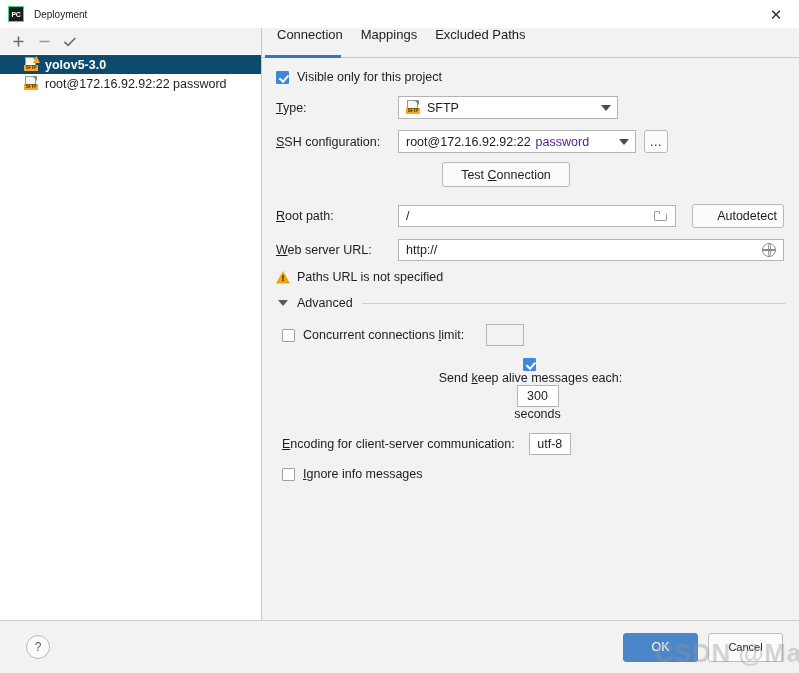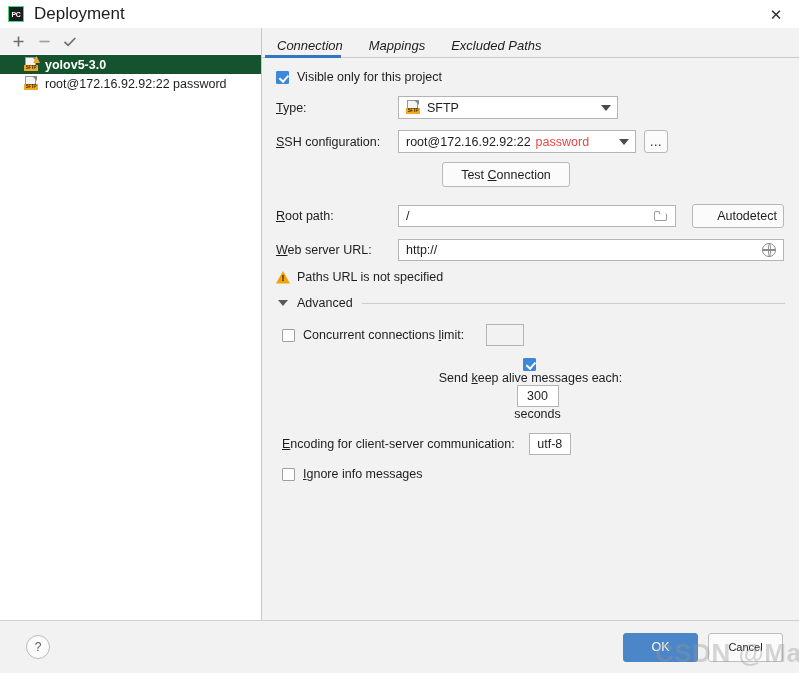--- a/index.html
+++ b/index.html
@@ -45,21 +45,21 @@
     align-items: center;
     justify-content: center;
     font-size: 7px;
     font-weight: bold;
     color: #ffffff;
     letter-spacing: -0.3px;
     font-family: "Liberation Sans", sans-serif;
   }
   .title-text {
     margin-left: 10px;
-    font-size: 17px;
+    font-size: 10px;
     color: #1d1d1d;
   }
   .close-btn {
     position: absolute;
     right: 0; top: 0;
     width: 46px; height: 28px;
     display: flex; align-items: center; justify-content: center;
     color: #303030;
     font-size: 15px;
     line-height: 1;
@@ -109,21 +109,21 @@
     height: 19px;
     display: flex;
     align-items: center;
     padding-left: 24px;
     gap: 6px;
     font-size: 12.5px;
     color: #1d1d1d;
     white-space: nowrap;
   }
   .tree-row.selected {
-    background: #14532d;
+    background: #0c4a6e;
     color: #ffffff;
     font-weight: bold;
     padding-left: 24px;
   }
   .tree-row.child { padding-left: 24px; }
 
   
   .sftp-icon {
     width: 15px; height: 15px;
     position: relative;
@@ -169,27 +169,25 @@
   .right-panel {
     flex: 1;
     background: #f2f2f2;
     display: flex;
     flex-direction: column;
     min-width: 0;
     position: relative;
   }
   .tabs {
     display: flex;
-    align-items: flex-end;
     height: 30px;
     padding-left: 6px;
-    gap: 8px;
-    flex: none;
-    position: relative;
-    font-style: italic;
+    gap: 0px;
+    flex: none;
+    position: relative;
   }
   .tab {
     padding: 0 9px 6px 9px;
     font-size: 13px;
     color: #1d1d1d;
     line-height: 1;
     position: relative;
   }
   .tab-underline {
     position: absolute;
@@ -280,21 +278,21 @@
     font-size: 12.5px;
     position: relative;
   }
   .combo .arrow {
     margin-left: auto;
     width: 0; height: 0;
     border-left: 5px solid transparent;
     border-right: 5px solid transparent;
     border-top: 6px solid #4a4a4a;
   }
-  .muted { color: #ef4444; }
+  .muted { color: #4c1d95; }
 
   .btn {
     height: 24px;
     background: #fbfbfb;
     border: 1px solid #b8b8b8;
     border-radius: 3px;
     box-sizing: border-box;
     display: inline-flex;
     align-items: center;
     justify-content: center;

